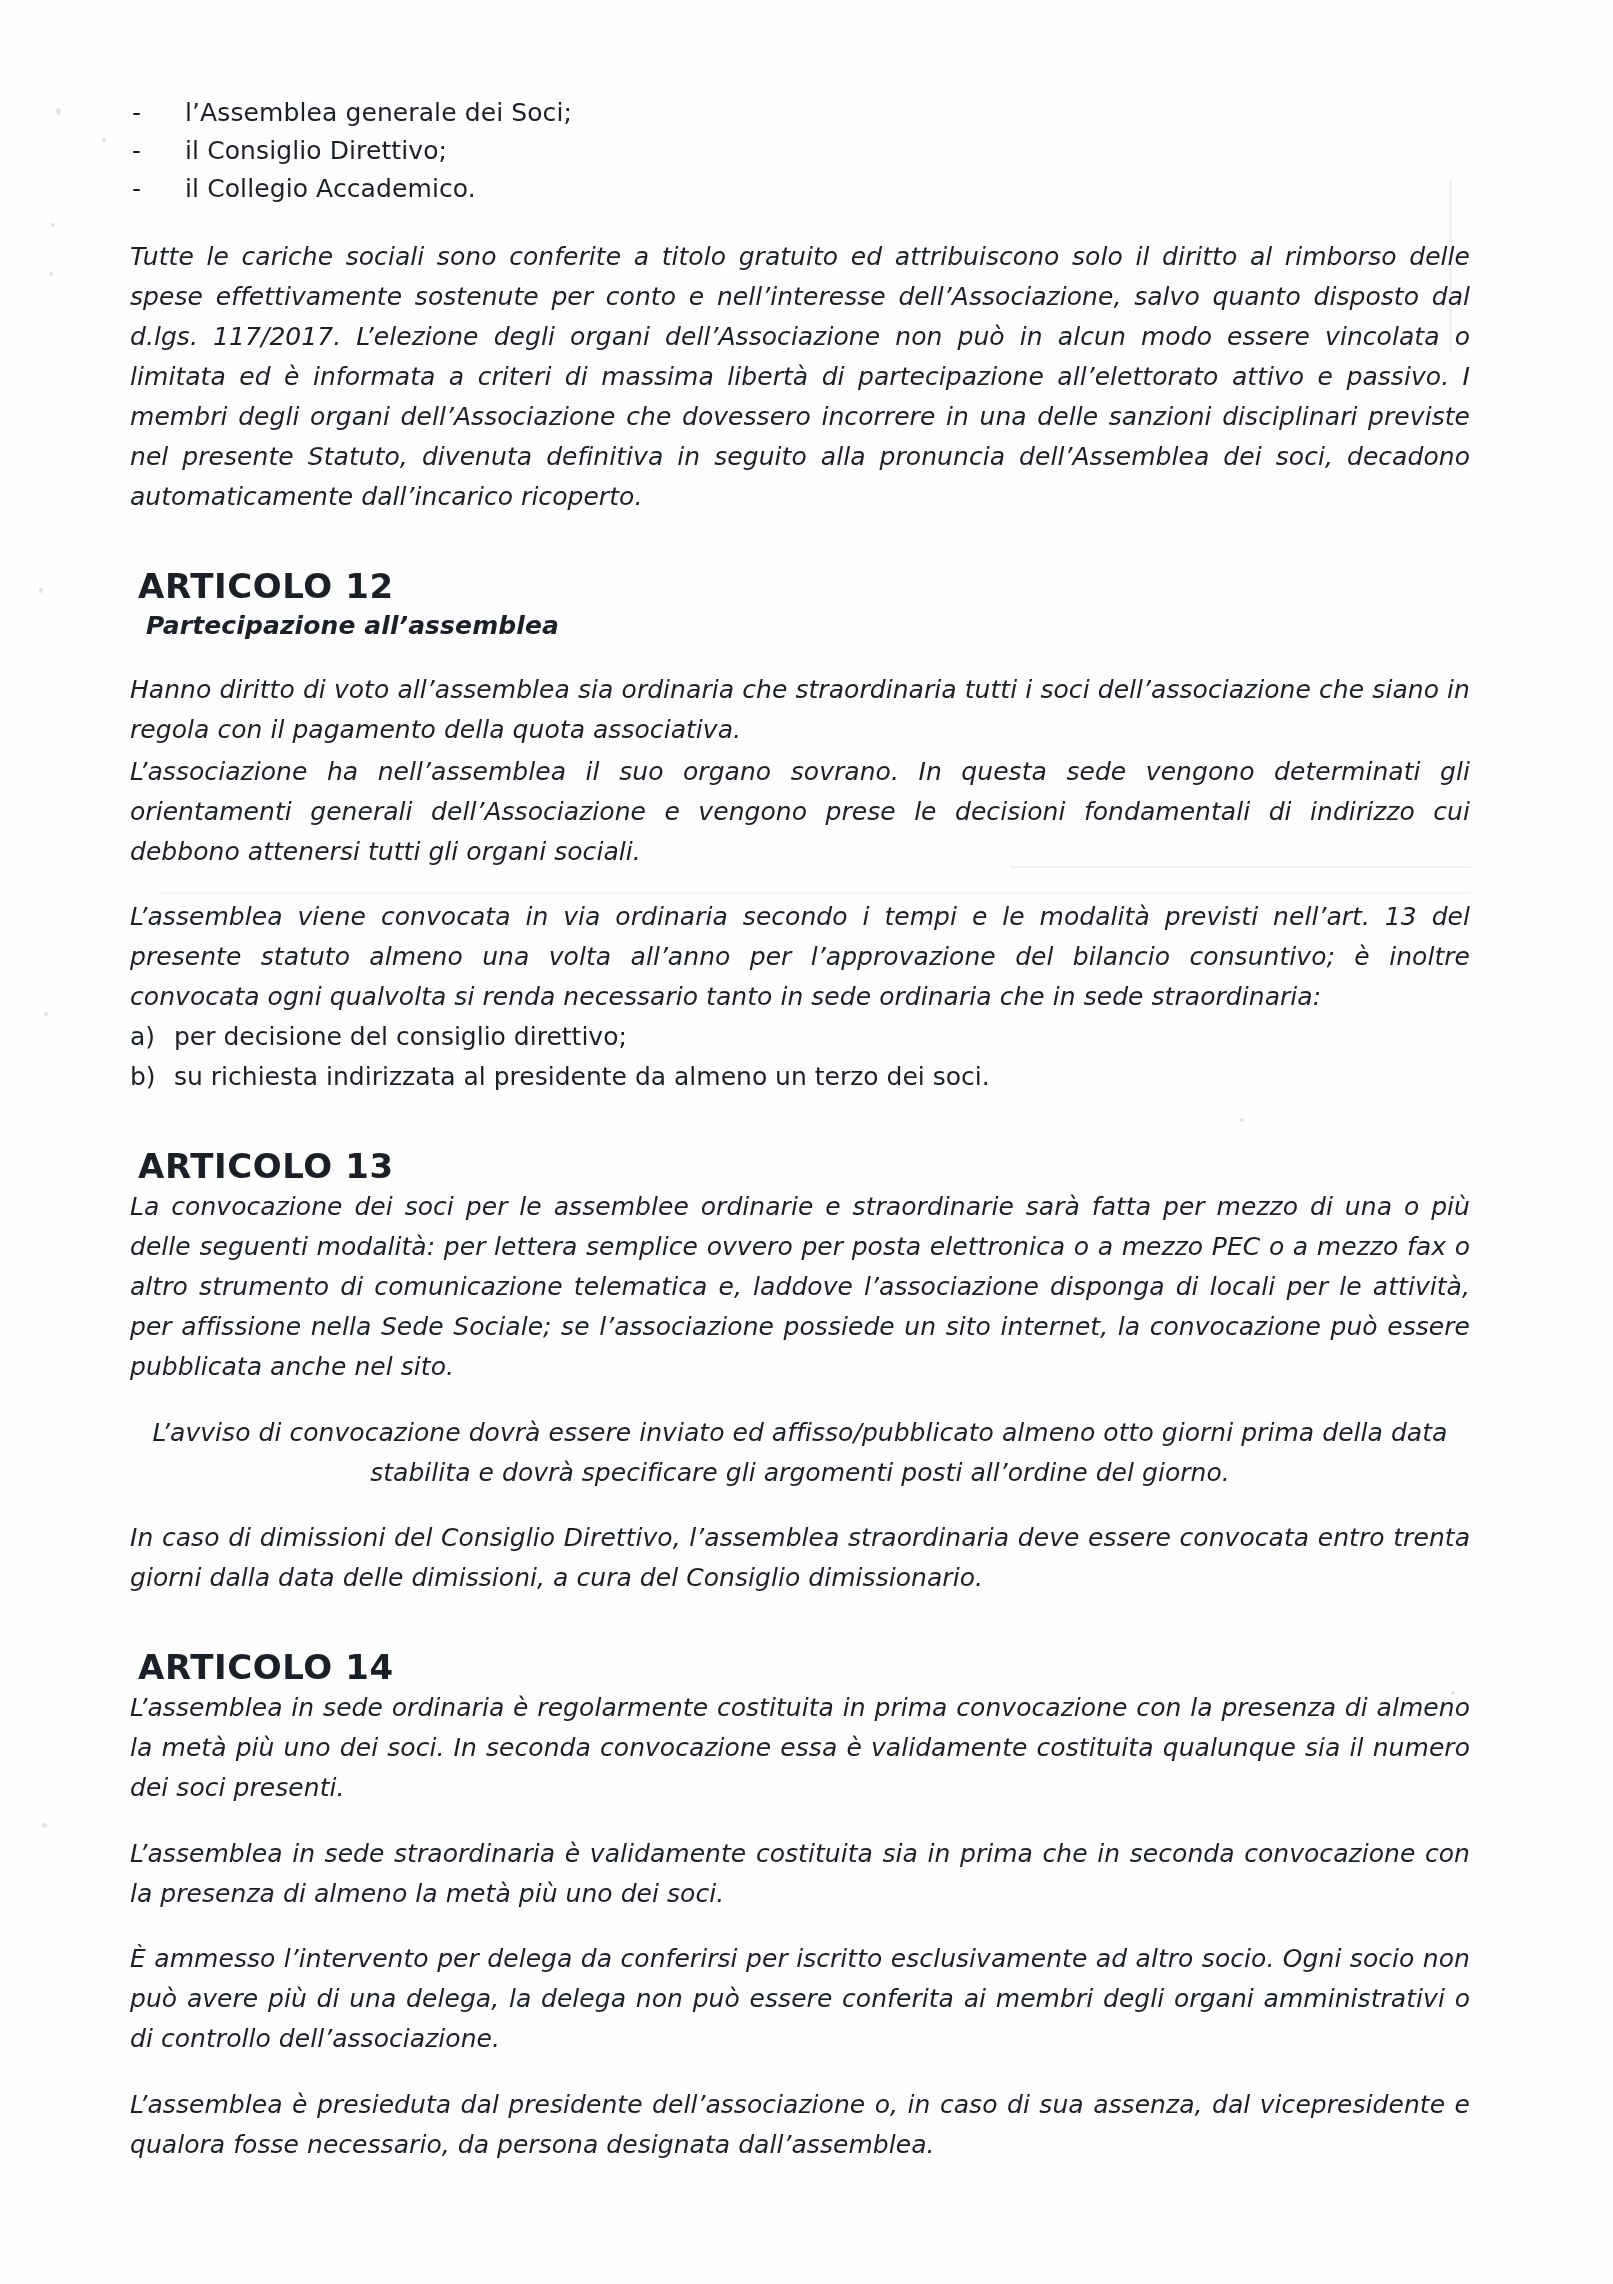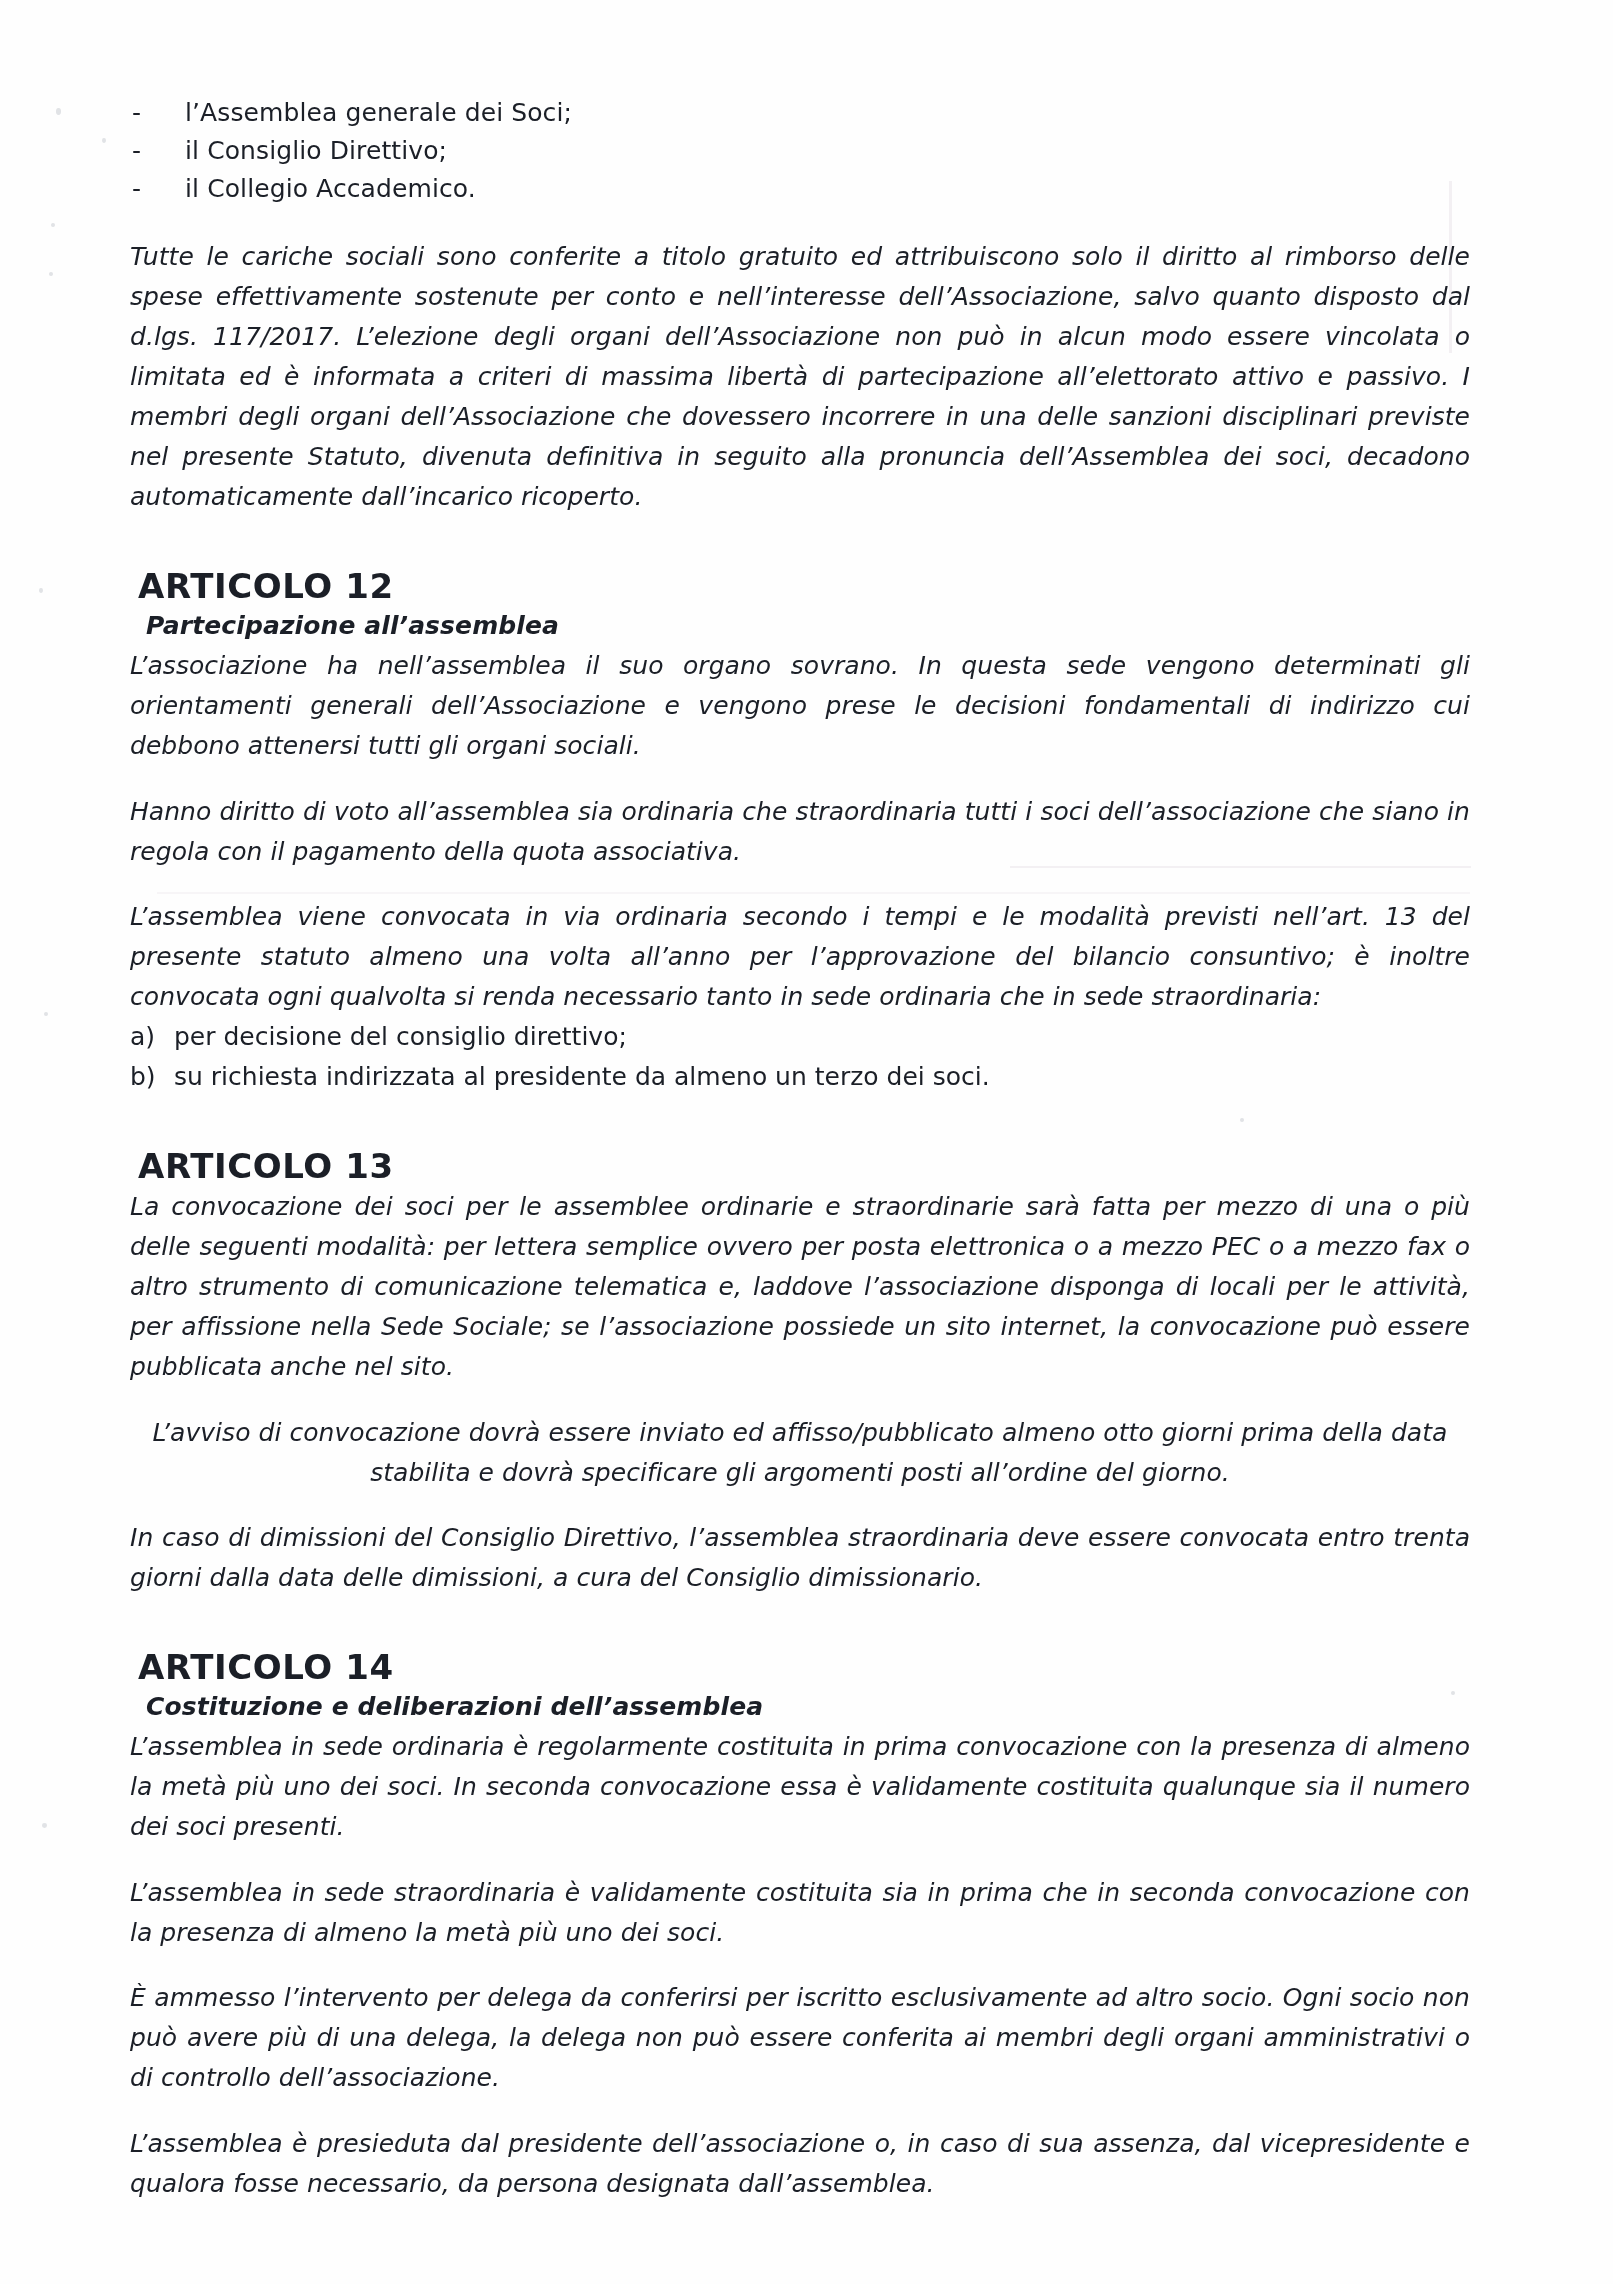--- a/index.html
+++ b/index.html
@@ -131,42 +131,41 @@
       <li>
         <span class="dash">-</span>
         <span>il Collegio Accademico.</span>
       </li>
     </ul>
 
     <p class="body first-after-list">Tutte le cariche sociali sono conferite a titolo gratuito ed attribuiscono solo il diritto al rimborso delle spese effettivamente sostenute per conto e nell’interesse dell’Associazione, salvo quanto disposto dal d.lgs. 117/2017. L’elezione degli organi dell’Associazione non può in alcun modo essere vincolata o limitata ed è informata a criteri di massima libertà di partecipazione all’elettorato attivo e passivo. I membri degli organi dell’Associazione che dovessero incorrere in una delle sanzioni disciplinari previste nel presente Statuto, divenuta definitiva in seguito alla pronuncia dell’Assemblea dei soci, decadono automaticamente dall’incarico ricoperto.</p>
 
     <h2 class="article">ARTICOLO  12</h2>
     <h3 class="subtitle">Partecipazione all’assemblea</h3>
+    <p class="body">Hanno diritto di voto all’assemblea sia ordinaria che straordinaria tutti i soci dell’associazione che siano in regola con il pagamento della quota associativa.</p>
     <p class="body tight">L’associazione ha nell’assemblea il suo organo sovrano. In questa sede vengono determinati gli orientamenti generali dell’Associazione e vengono prese le decisioni fondamentali di indirizzo cui debbono attenersi tutti gli organi sociali.</p>
-    <p class="body">Hanno diritto di voto all’assemblea sia ordinaria che straordinaria tutti i soci dell’associazione che siano in regola con il pagamento della quota associativa.</p>
     <p class="body">L’assemblea viene convocata in via ordinaria secondo i tempi e le modalità previsti nell’art. 13 del presente statuto almeno una volta all’anno per l’approvazione del bilancio consuntivo; è inoltre convocata ogni qualvolta si renda necessario tanto in sede ordinaria che in sede straordinaria:</p>
 
     <ol class="alpha-list">
       <li>
         <span class="marker">a)</span>
         <span>per decisione del consiglio direttivo;</span>
       </li>
       <li>
         <span class="marker">b)</span>
         <span>su richiesta indirizzata al presidente da almeno un terzo dei soci.</span>
       </li>
     </ol>
 
     <h2 class="article">ARTICOLO  13</h2>
     <p class="body tight">La convocazione dei soci per le assemblee ordinarie e straordinarie sarà fatta per mezzo di una o più delle seguenti modalità: per lettera semplice ovvero per posta elettronica o a mezzo PEC o a mezzo fax o altro strumento di comunicazione telematica e, laddove l’associazione disponga di locali per le attività, per affissione nella Sede Sociale; se l’associazione possiede un sito internet, la convocazione può essere pubblicata anche nel sito.</p>
     <p class="body noindent-left">L’avviso di convocazione dovrà essere inviato ed affisso/pubblicato almeno otto giorni prima della data stabilita e dovrà specificare gli argomenti posti all’ordine del giorno.</p>
     <p class="body">In caso di dimissioni del Consiglio Direttivo, l’assemblea straordinaria deve essere convocata entro trenta giorni dalla data delle dimissioni, a cura del Consiglio dimissionario.</p>
 
     <h2 class="article">ARTICOLO  14</h2>
-    <h3 class="subtitle">Costituzione e deliberazioni dell’assemblea</h3>
     <p class="body tight">L’assemblea in sede ordinaria è regolarmente costituita in prima convocazione con la presenza di almeno la metà più uno dei soci. In seconda convocazione essa è validamente costituita qualunque sia il numero dei soci presenti.</p>
     <p class="body">L’assemblea in sede straordinaria è validamente costituita sia in prima che in seconda convocazione con la presenza di almeno la metà più uno dei soci.</p>
     <p class="body">È ammesso l’intervento per delega da conferirsi per iscritto esclusivamente ad altro socio. Ogni socio non può avere più di una delega, la delega non può essere conferita ai membri degli organi amministrativi o di controllo dell’associazione.</p>
     <p class="body">L’assemblea è presieduta dal presidente dell’associazione o, in caso di sua assenza, dal vicepresidente e qualora fosse necessario, da persona designata dall’assemblea.</p>
 
   </div>
 </div>
 
 
 </body></html>

